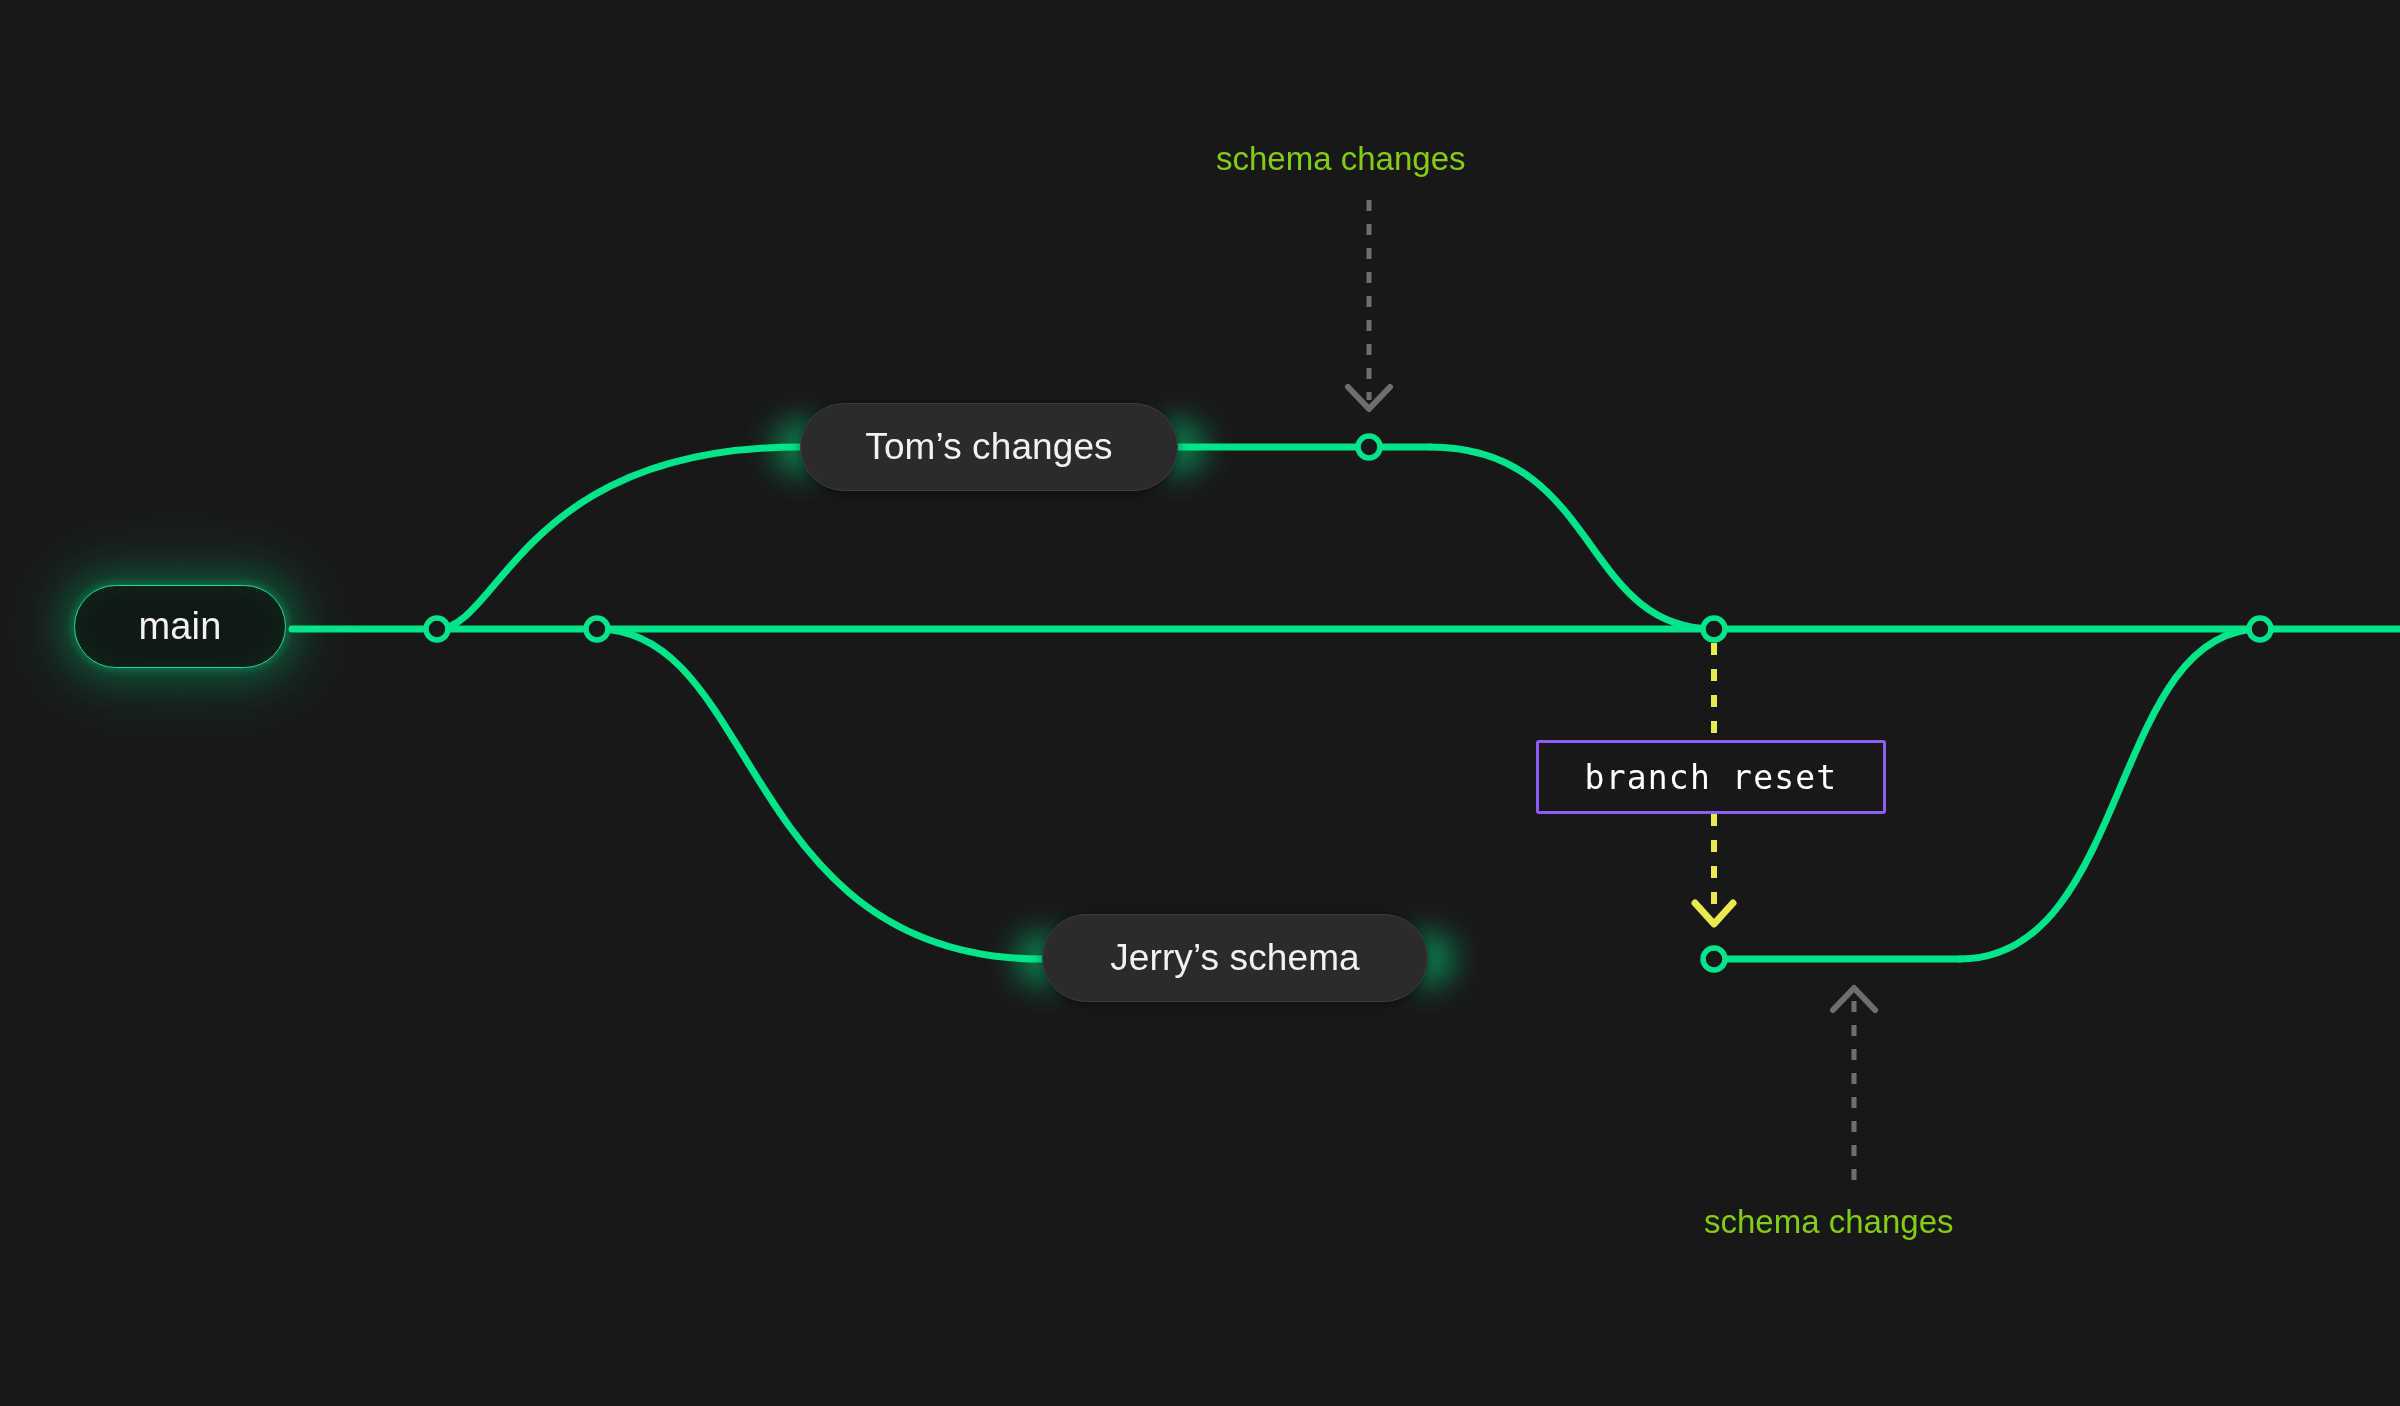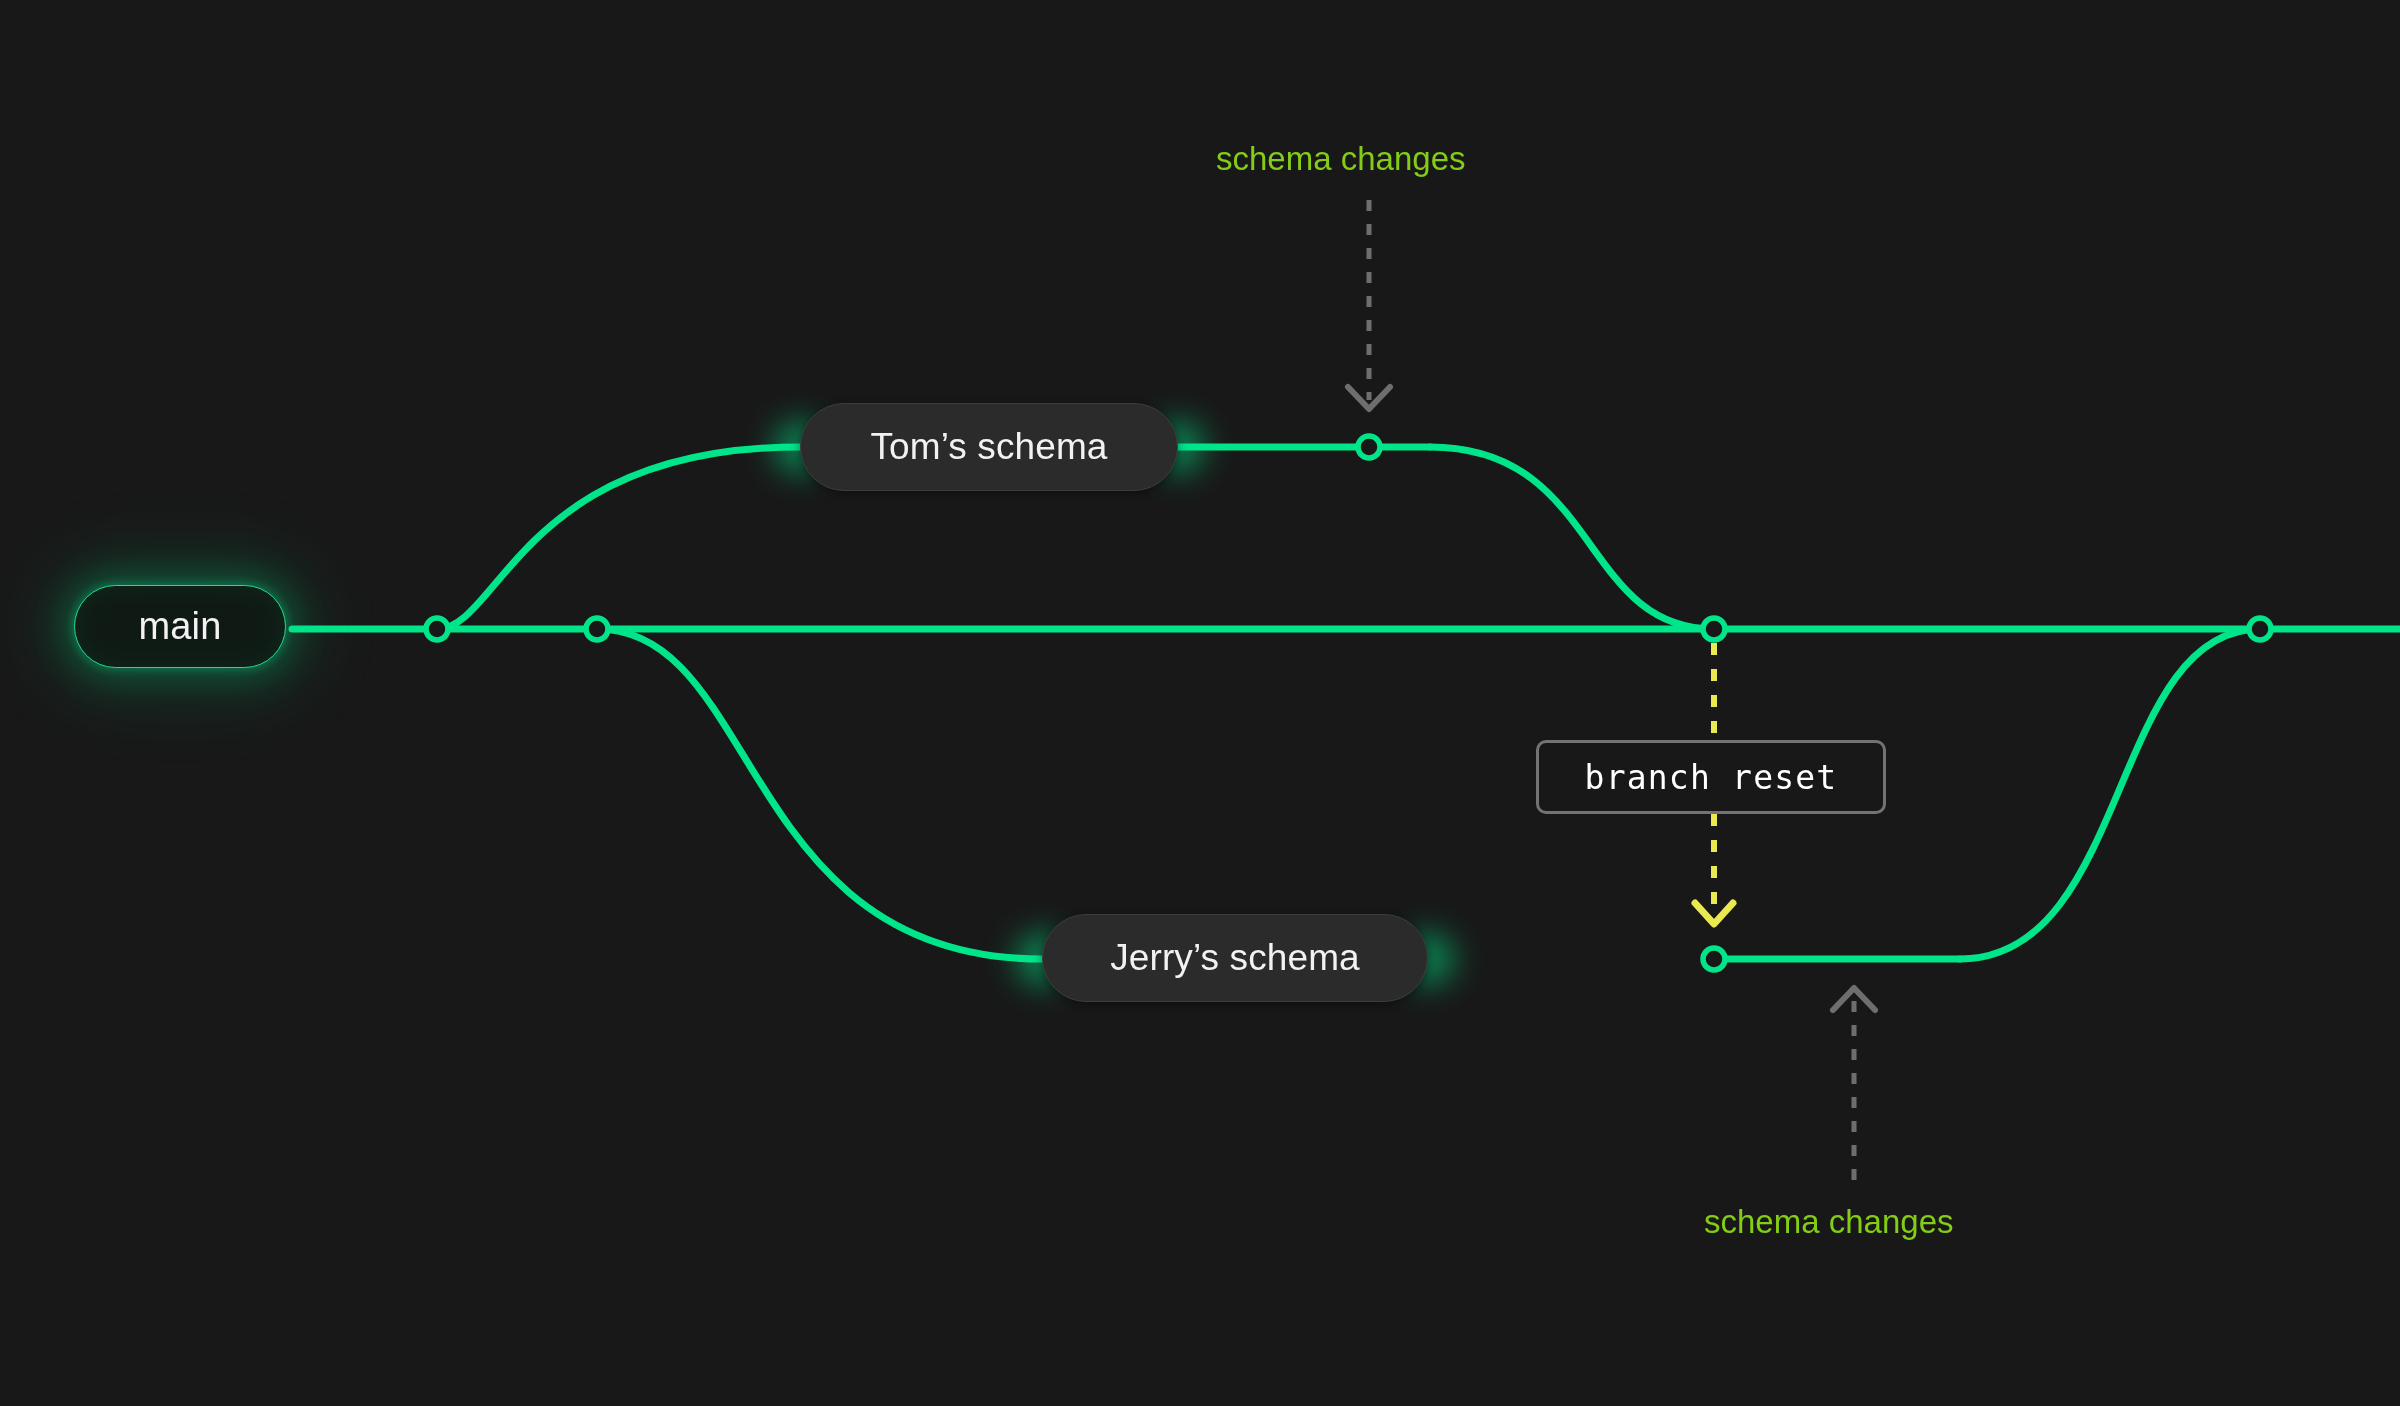--- a/index.html
+++ b/index.html
@@ -76,22 +76,22 @@
     position: absolute;
     left: 1536px;
     top: 740px;
     width: 350px;
     height: 74px;
     box-sizing: border-box;
     display: flex;
     align-items: center;
     justify-content: center;
     background: #181818;
-    border: 3px solid #737373;
-    border-radius: 10px;
+    border: 3px solid #8b5cf6;
+    border-radius: 3px;
     color: #ffffff;
     font-family: "DejaVu Sans Mono", "Liberation Mono", monospace;
     font-size: 33px;
     letter-spacing: 1.2px;
   }
 
   
   .annotation {
     position: absolute;
     color: #84cc16;
@@ -182,21 +182,21 @@
       <line x1="1714" y1="814" x2="1714" y2="914" stroke="#e9ea4f" stroke-width="6" stroke-dasharray="12 14"></line>
       <polyline points="1695,903 1714,924 1733,903" fill="none" stroke="#e9ea4f" stroke-width="7" stroke-linecap="round" stroke-linejoin="round"></polyline>
     </g>
   </svg>
 
   <div class="pill pill-main">
     <span>main</span>
   </div>
 
   <div class="pill pill-branch pill-tom">
-    <span>Tom’s schema</span>
+    <span>Tom’s changes</span>
   </div>
 
   <div class="pill pill-branch pill-jerry">
     <span>Jerry’s schema</span>
   </div>
 
   <div class="annotation ann-top">schema changes</div>
 
   <div class="annotation ann-bottom">schema changes</div>
 

